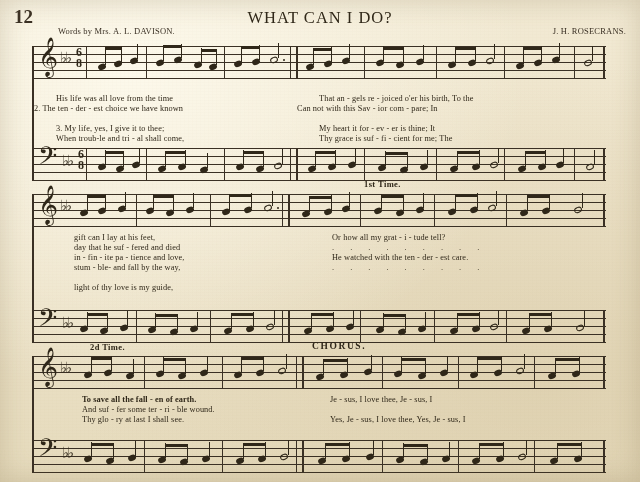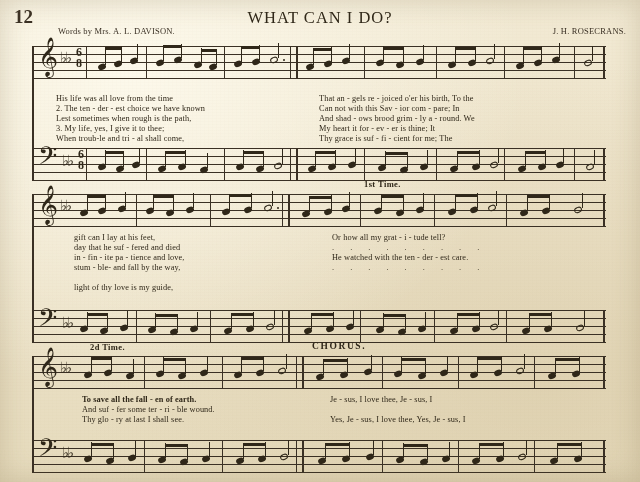--- a/index.html
+++ b/index.html
@@ -381,22 +381,21 @@
     <div class="note" style="left:504px; top:124px;"></div>
     <div class="stem" style="left:511px; top:110px; height:15px;"></div>
     <div class="beam" style="left:491px; top:111px; width:21px;"></div>
     <div class="note" style="left:522px; top:122px;"></div>
     <div class="stem" style="left:529px; top:108px; height:15px;"></div>
 
     <div class="note hollow" style="left:552px; top:124px;"></div>
     <div class="stem" style="left:560px; top:110px; height:15px;"></div>
 
     <div class="lyricline" style="top:54px;"><span class="col" style="width:263px; padding-left:22px;">His   life was   all  love from the  time</span><span class="col">That an - gels   re - joiced o'er  his   birth,  To the</span></div>
-    <div class="lyricline" style="top:64px;"><span class="col" style="width:263px; padding-left:22px;">2. The  ten - der - est choice we  have known</span><span class="col">Can  not  with  this   Sav - ior  com - pare;   In</span></div>
-    <div class="lyricline" style="top:74px;"><span class="col" style="width:263px; padding-left:22px;">Lest sometimes when rough is  the  path,</span><span class="col">And shad - ows brood grim - ly   a - round.  We</span></div>
+    <div class="lyricline" style="top:64px;"><span class="col" style="width:263px; ">2. The  ten - der - est choice we  have known</span><span class="col">Can  not  with  this   Sav - ior  com - pare;   In</span></div>
     <div class="lyricline" style="top:84px;"><span class="col" style="width:263px; padding-left:22px;">3. My  life, yes,  I   give  it    to thee;</span><span class="col">My  heart  it   for - ev - er    is    thine;  It</span></div>
     <div class="lyricline" style="top:94px;"><span class="col" style="width:263px; padding-left:22px;">When troub-le and  tri - al  shall come,</span><span class="col">Thy grace   is   suf - fi - cient  for   me;   The</span></div>
   </div>
 
   <div class="system sys2">
 
     <div class="label-tag" style="left:330px; top:-9px;">1st Time.</div>
 
     <div class="staff" style="top:6px;"></div>
     <div class="staff" style="top:122px;"></div>

